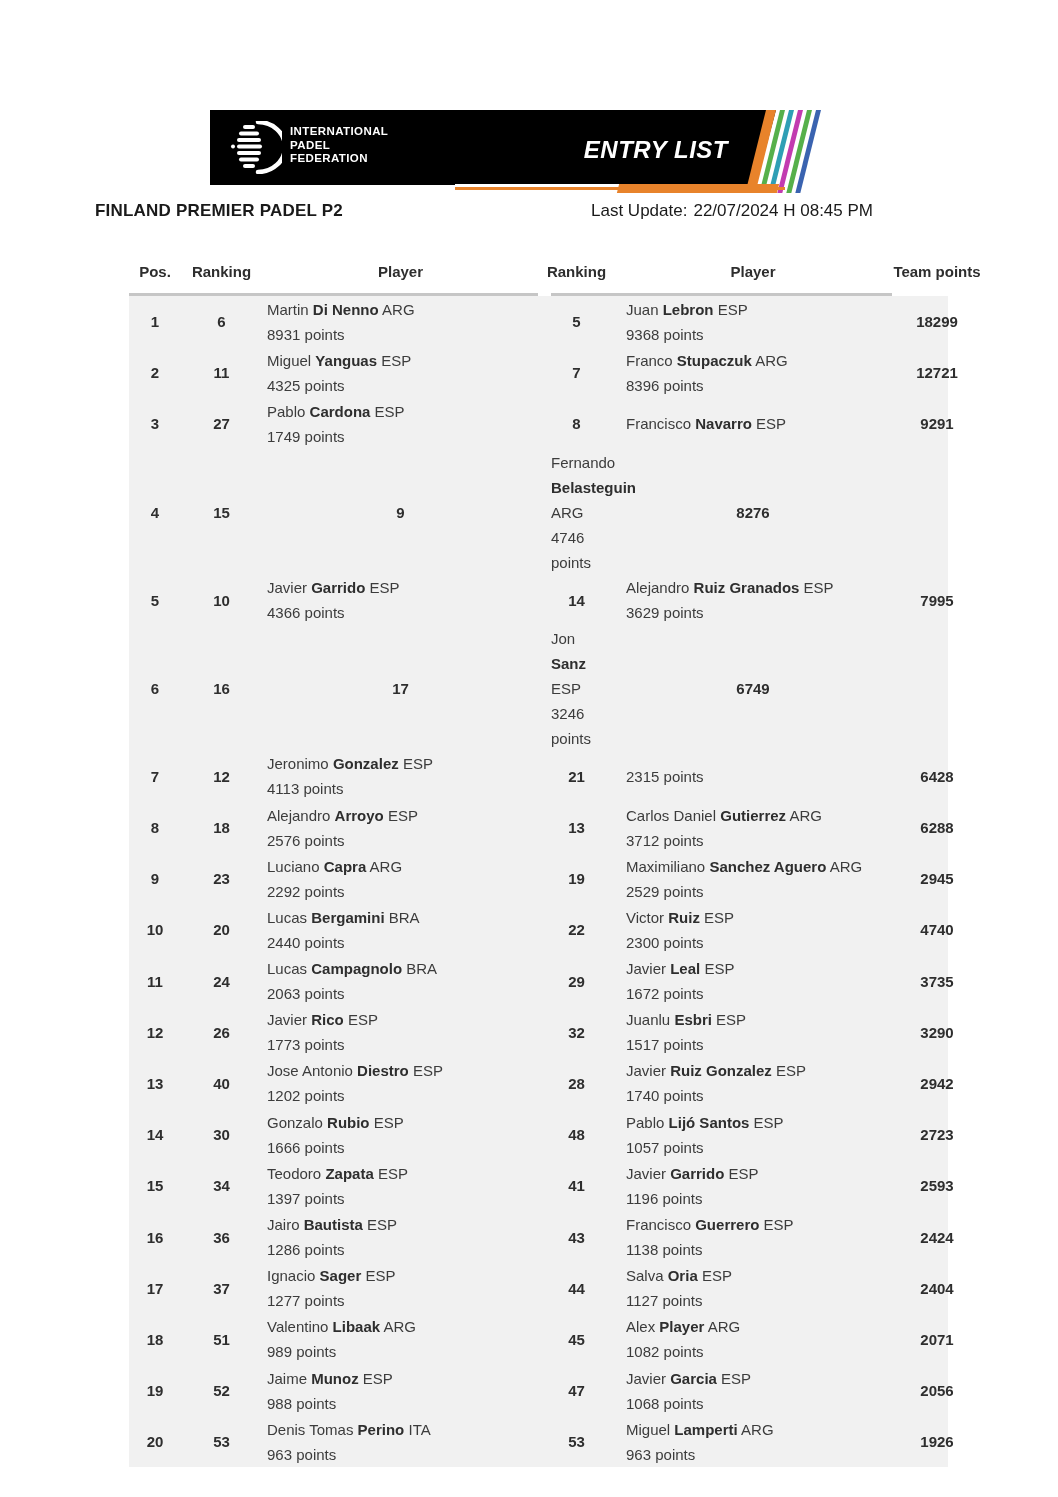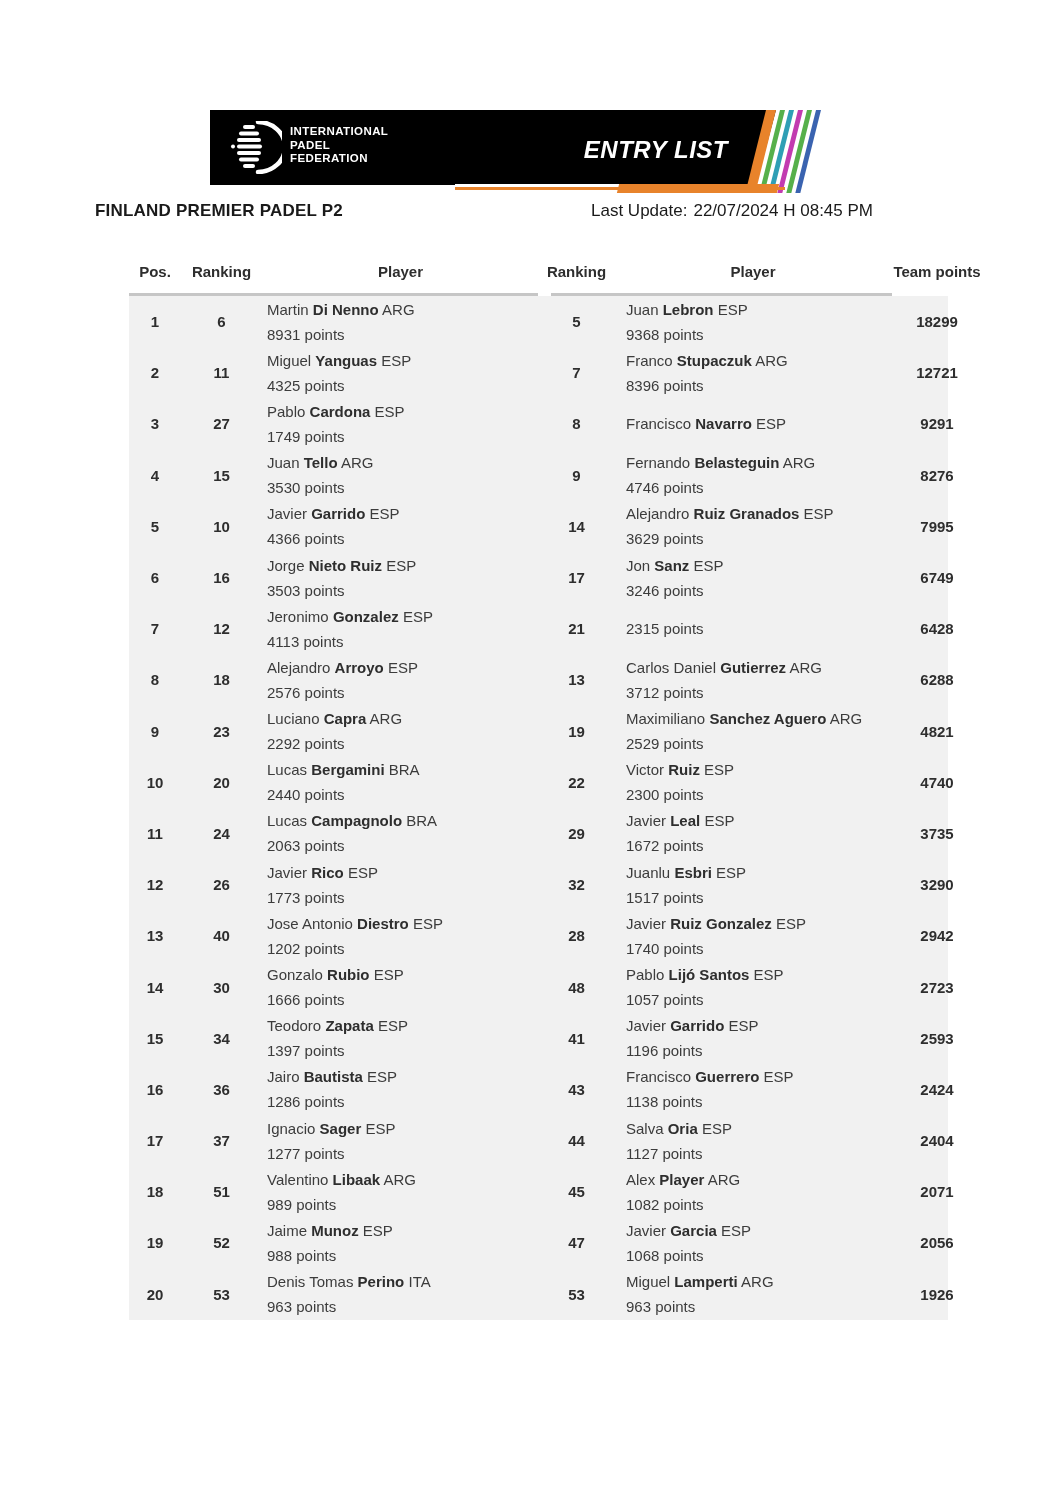--- a/index.html
+++ b/index.html
@@ -170,24 +170,20 @@
     <div class="cell-num rank-r">8</div>
     <div class="cell-player right">
       <div><span class="fn-r">Francisco</span> <span class="ln ln-r">Navarro</span> <span class="cc-r">ESP</span></div>
     </div>
     <div class="cell-team team">9291</div>
   </div>
 
   <div class="trow">
     <div class="cell-num pos">4</div>
     <div class="cell-num rank-l">15</div>
-    <div class="cell-player">
-      <div><span class="fn-l">Juan</span> <span class="ln ln-l">Tello</span> <span class="cc-l">ARG</span></div>
-      <div class="pts pts-l">3530 points</div>
-    </div>
     <div class="cell-num rank-r">9</div>
     <div class="cell-player right">
       <div><span class="fn-r">Fernando</span> <span class="ln ln-r">Belasteguin</span> <span class="cc-r">ARG</span></div>
       <div class="pts pts-r">4746 points</div>
     </div>
     <div class="cell-team team">8276</div>
   </div>
 
   <div class="trow">
     <div class="cell-num pos">5</div>
@@ -200,24 +196,20 @@
     <div class="cell-player right">
       <div><span class="fn-r">Alejandro</span> <span class="ln ln-r">Ruiz Granados</span> <span class="cc-r">ESP</span></div>
       <div class="pts pts-r">3629 points</div>
     </div>
     <div class="cell-team team">7995</div>
   </div>
 
   <div class="trow">
     <div class="cell-num pos">6</div>
     <div class="cell-num rank-l">16</div>
-    <div class="cell-player">
-      <div><span class="fn-l">Jorge</span> <span class="ln ln-l">Nieto Ruiz</span> <span class="cc-l">ESP</span></div>
-      <div class="pts pts-l">3503 points</div>
-    </div>
     <div class="cell-num rank-r">17</div>
     <div class="cell-player right">
       <div><span class="fn-r">Jon</span> <span class="ln ln-r">Sanz</span> <span class="cc-r">ESP</span></div>
       <div class="pts pts-r">3246 points</div>
     </div>
     <div class="cell-team team">6749</div>
   </div>
 
   <div class="trow">
     <div class="cell-num pos">7</div>
@@ -253,21 +245,21 @@
     <div class="cell-num rank-l">23</div>
     <div class="cell-player">
       <div><span class="fn-l">Luciano</span> <span class="ln ln-l">Capra</span> <span class="cc-l">ARG</span></div>
       <div class="pts pts-l">2292 points</div>
     </div>
     <div class="cell-num rank-r">19</div>
     <div class="cell-player right">
       <div><span class="fn-r">Maximiliano</span> <span class="ln ln-r">Sanchez Aguero</span> <span class="cc-r">ARG</span></div>
       <div class="pts pts-r">2529 points</div>
     </div>
-    <div class="cell-team team">4821</div>
+    <div class="cell-team team">2945</div>
   </div>
 
   <div class="trow">
     <div class="cell-num pos">10</div>
     <div class="cell-num rank-l">20</div>
     <div class="cell-player">
       <div><span class="fn-l">Lucas</span> <span class="ln ln-l">Bergamini</span> <span class="cc-l">BRA</span></div>
       <div class="pts pts-l">2440 points</div>
     </div>
     <div class="cell-num rank-r">22</div>

